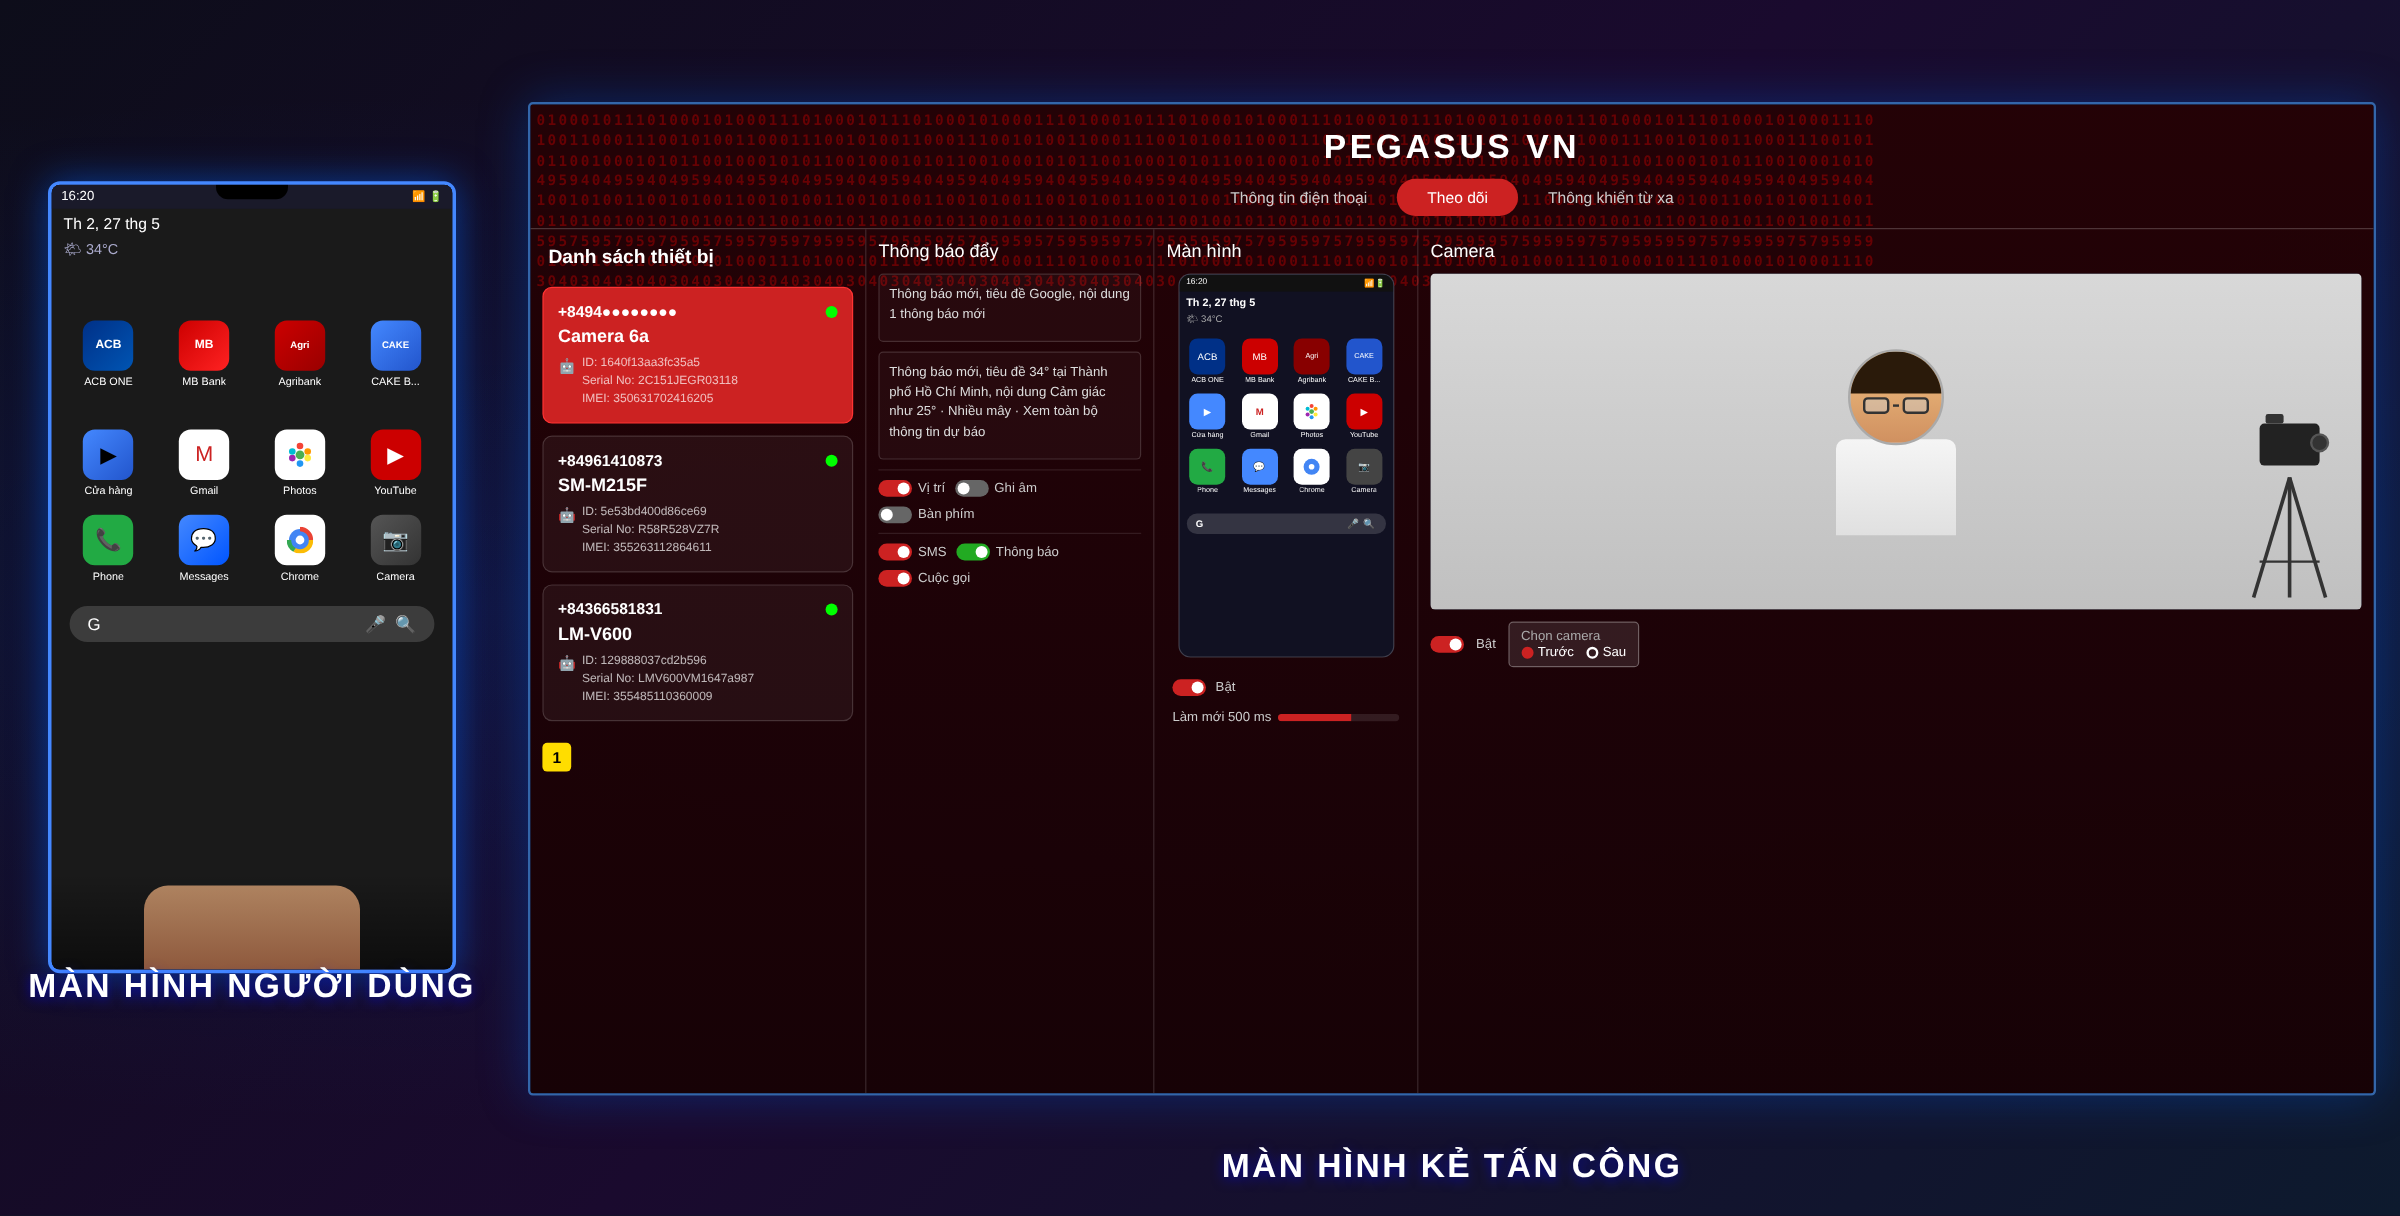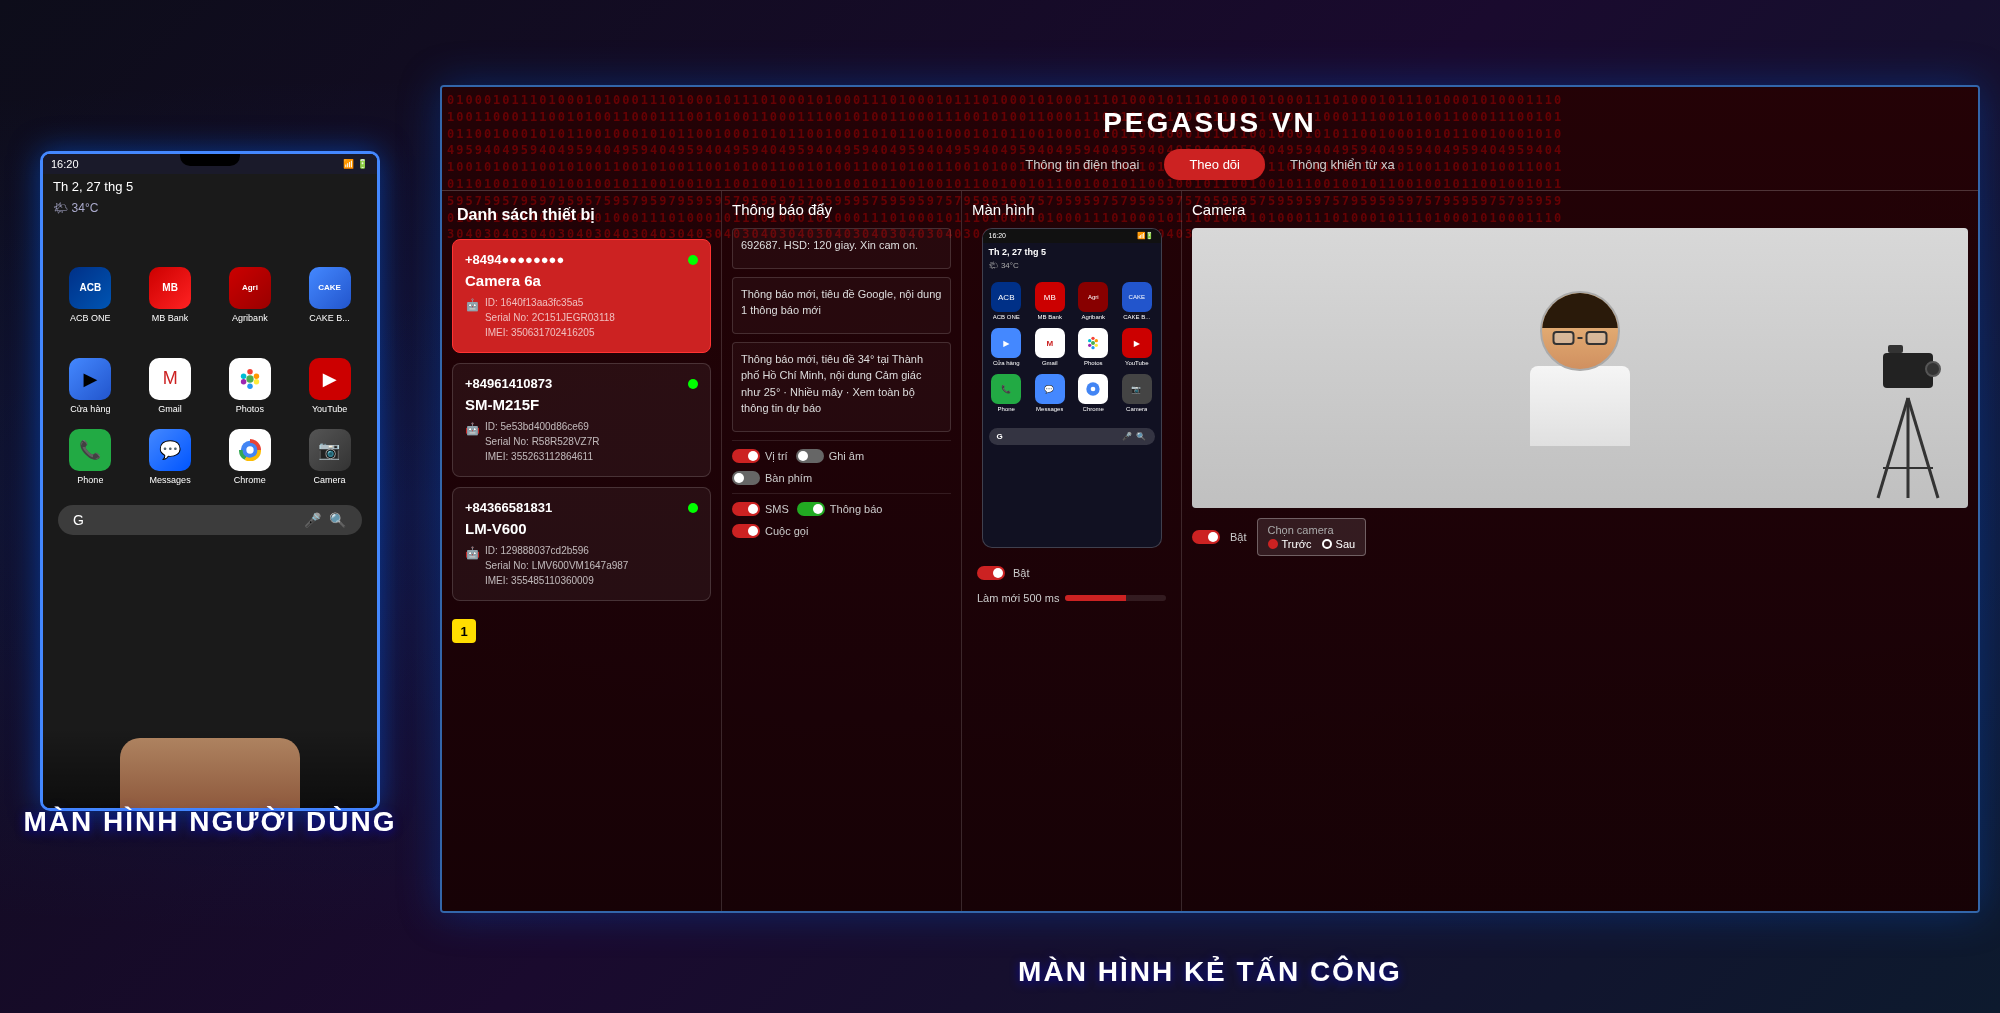--- a/index.html
+++ b/index.html
@@ -761,23 +761,20 @@
             </div>
 
             <div>
               <span class="device-num-badge">1</span>
             </div>
           </div>
 
           <div class="notifications-panel">
             <div class="panel-title">Thông báo đẩy</div>
 
-            <div class="notification-item">
-              <div class="notif-text">692687. HSD: 120 giay. Xin cam on.</div>
-            </div>
 
             <div class="notification-item">
               <div class="notif-text">Thông báo mới, tiêu đề Google, nội dung 1 thông báo mới</div>
             </div>
 
             <div class="notification-item">
               <div class="notif-text">Thông báo mới, tiêu đề 34° tại Thành phố Hồ Chí Minh, nội dung Cảm giác như 25° · Nhiều mây · Xem toàn bộ thông tin dự báo</div>
             </div>
 
 

